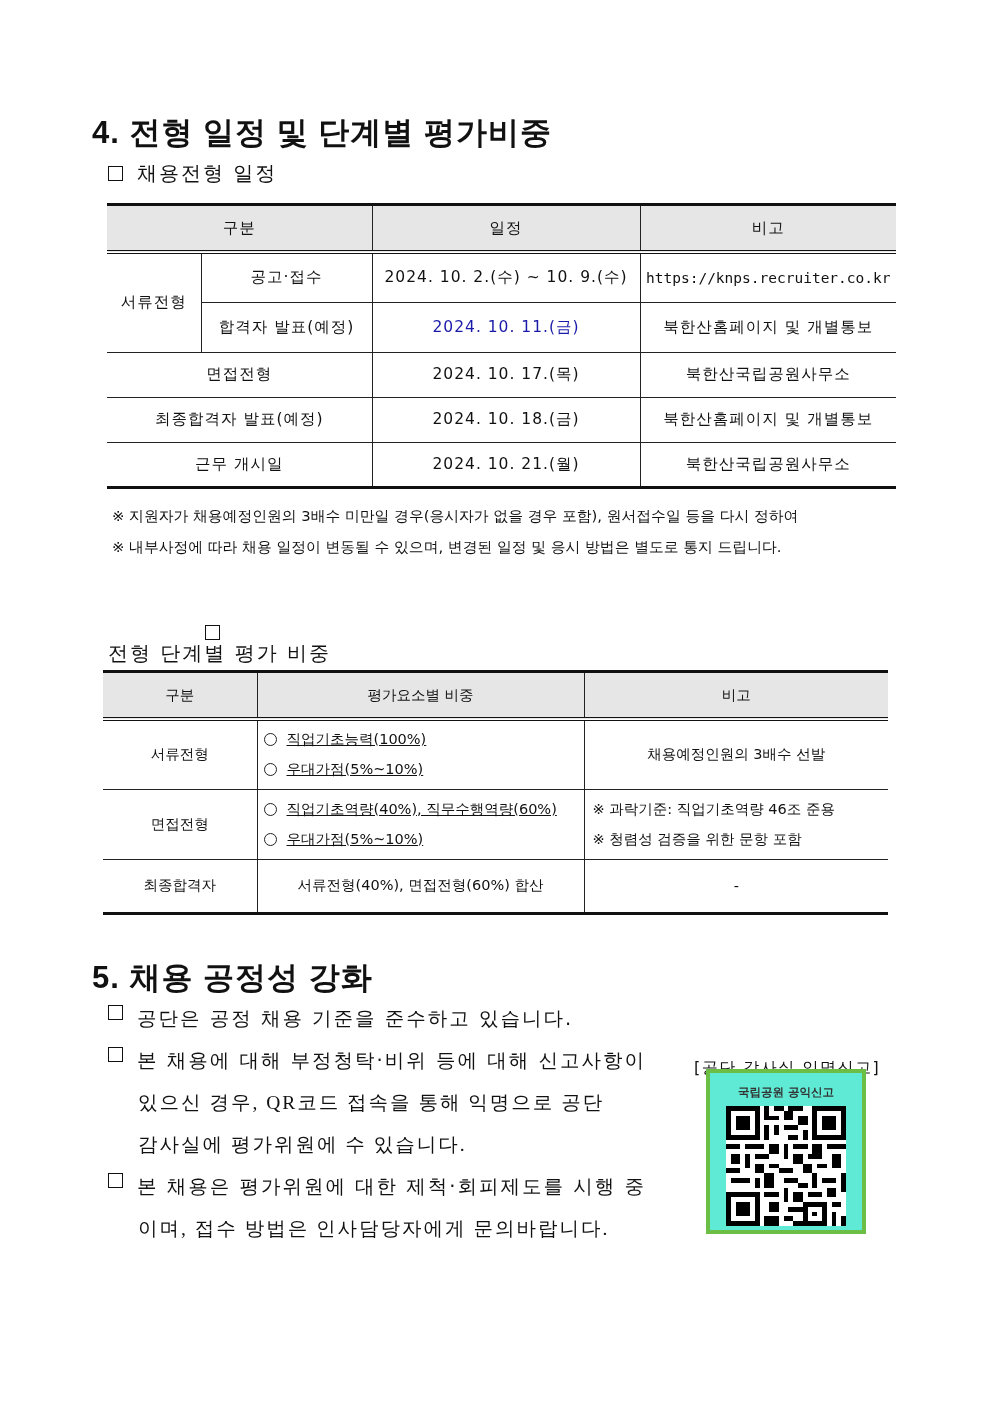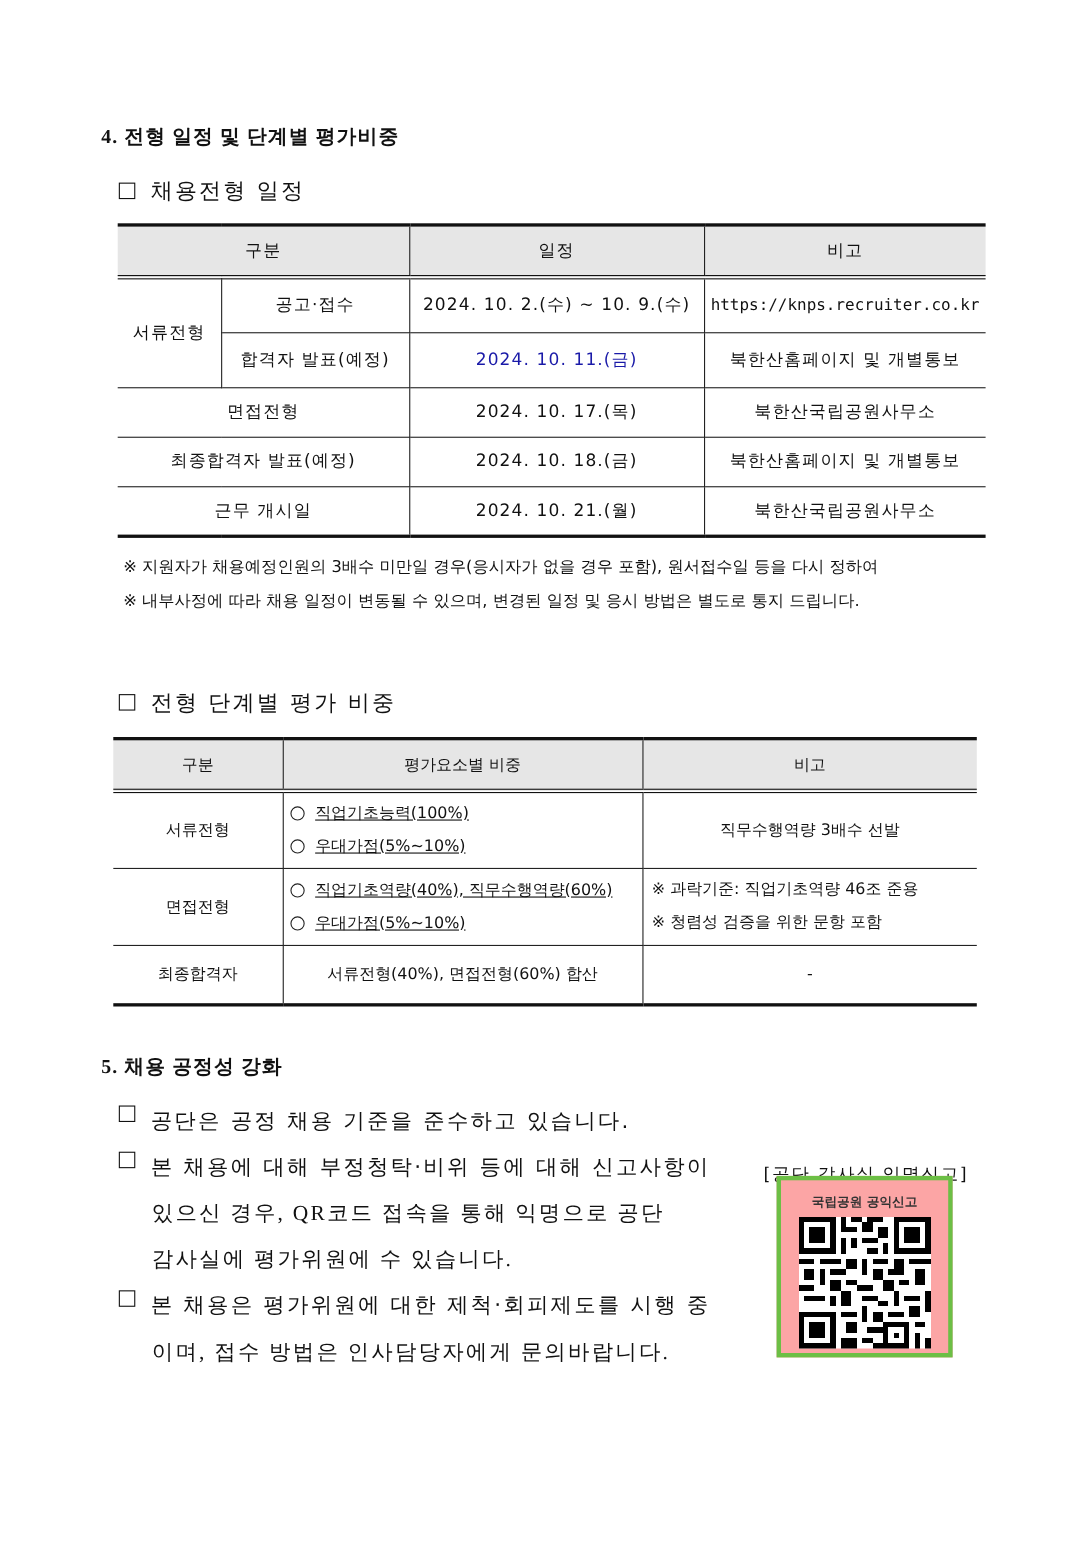--- a/index.html
+++ b/index.html
@@ -1,18 +1,18 @@
 <!DOCTYPE html>
 <html><head>
 <meta charset="utf-8">
 <style>
   html, body { margin: 0; padding: 0; background: #ffffff; }
   body { width: 992px; height: 1403px; position: relative; font-family: "DejaVu Sans", sans-serif; color: #111; overflow: hidden; }
   .abs { position: absolute; }
-  .h-section { font-family: Liberation Serif, serif; font-weight: bold; font-size: 18px; letter-spacing: 1px; color: #111; white-space: nowrap; }
+  .h-section { font-family: Liberation Sans, sans-serif; font-weight: bold; font-size: 31px; letter-spacing: 1px; color: #111; white-space: nowrap; }
   .h-sub { font-size: 20px; letter-spacing: 2px; white-space: nowrap; display: flex; align-items: center; }
   .sq { display: inline-block; width: 15px; height: 15px; border: 1.6px solid #111; margin-right: 14px; box-sizing: border-box; }
 
   table { border-collapse: collapse; table-layout: fixed; }
   .t1 { position: absolute; left: 107px; top: 203px; width: 789px; font-size: 15.5px; }
   .t1 td, .t1 th { border: 1px solid #222; text-align: center; vertical-align: middle; padding: 0; letter-spacing: 1px; }
   .t1 th { background: #e6e6e6; font-weight: normal; height: 44px; }
   .t1 tr.head th { border-top: 3px solid #111; border-bottom: 4px double #111; }
   .t1 td.lft, .t1 th.lft { border-left: none; }
   .t1 td.rgt, .t1 th.rgt { border-right: none; }
@@ -34,21 +34,21 @@
   .t2 td.c { text-align: center; }
   .t2 .bl { display: flex; align-items: center; height: 30px; padding-left: 6px; white-space: nowrap; text-decoration: underline; }
   .t2 .circ { display: inline-block; width: 13px; height: 13px; border: 1.3px solid #222; border-radius: 50%; margin-right: 10px; box-sizing: border-box; }
   .t2 .note { height: 30px; line-height: 30px; padding-left: 8px; white-space: nowrap; }
 
   .s5-items { left: 108px; top: 1005px; width: 540px; font-size: 19.5px; letter-spacing: 2px; }
   .s5-items .row { height: 42px; display: flex; align-items: flex-start; white-space: nowrap; }
   .s5-items .cont { padding-left: 30px; font-family: Liberation Serif, serif; }
 
   .qr-caption { left: 694px; top: 1022px; font-size: 16px; letter-spacing: 1.5px; white-space: nowrap; margin-top: 36px; }
-  .qr-box { left: 706px; top: 1069px; width: 160px; height: 165px; border: 4px solid #6cbf45; box-sizing: border-box; background: #fca5a5; }
+  .qr-box { left: 706px; top: 1069px; width: 160px; height: 165px; border: 4px solid #6cbf45; box-sizing: border-box; background: #5eead4; }
   .qr-title { position: absolute; left: 0; right: 0; top: 12px; text-align: center; font-size: 11.5px; font-weight: bold; color: #333; }
   .qr-svg { position: absolute; left: 13px; top: 33px; }
 </style>
 </head>
 <body>
 
 <div class="abs h-section" style="left:92px; top:112px;">4. 전형 일정 및 단계별 평가비중</div>
 
 <div class="abs h-sub" style="left:108px; top:160px;">
   <span class="sq"></span>
@@ -95,21 +95,21 @@
     <td class="rgt">북한산국립공원사무소</td>
   </tr>
 </tbody>
   </table>
 
 <div class="abs notes">
   <div class="ln">※  지원자가 채용예정인원의 3배수 미만일 경우(응시자가 없을 경우 포함), 원서접수일 등을 다시 정하여</div>
   <div class="ln">※  내부사정에 따라 채용 일정이 변동될 수 있으며, 변경된 일정 및 응시 방법은 별도로 통지 드립니다.</div>
 </div>
 
-<div class="abs h-sub" style="left:108px; top:625px;">
+<div class="abs h-sub" style="left:108px; top:625px;flex-direction:column;">
   <span class="sq"></span>
   <span>전형 단계별 평가 비중</span>
 </div>
 
 <table class="t2">
   <colgroup>
       <col style="width:154px">
       <col style="width:327px">
       <col style="width:304px">
     </colgroup>
@@ -124,21 +124,21 @@
     <td>
       <div class="bl">
             <span class="circ"></span>
             <span>직업기초능력(100%)</span>
           </div>
       <div class="bl">
             <span class="circ"></span>
             <span>우대가점(5%~10%)</span>
           </div>
     </td>
-    <td class="rgt c">직무수행역량 3배수 선발</td>
+    <td class="rgt c">채용예정인원의 3배수 선발</td>
   </tr>
   <tr style="height:70px">
     <td class="lft c">면접전형</td>
     <td>
       <div class="bl">
             <span class="circ"></span>
             <span>직업기초역량(40%), 직무수행역량(60%)</span>
           </div>
       <div class="bl">
             <span class="circ"></span>

